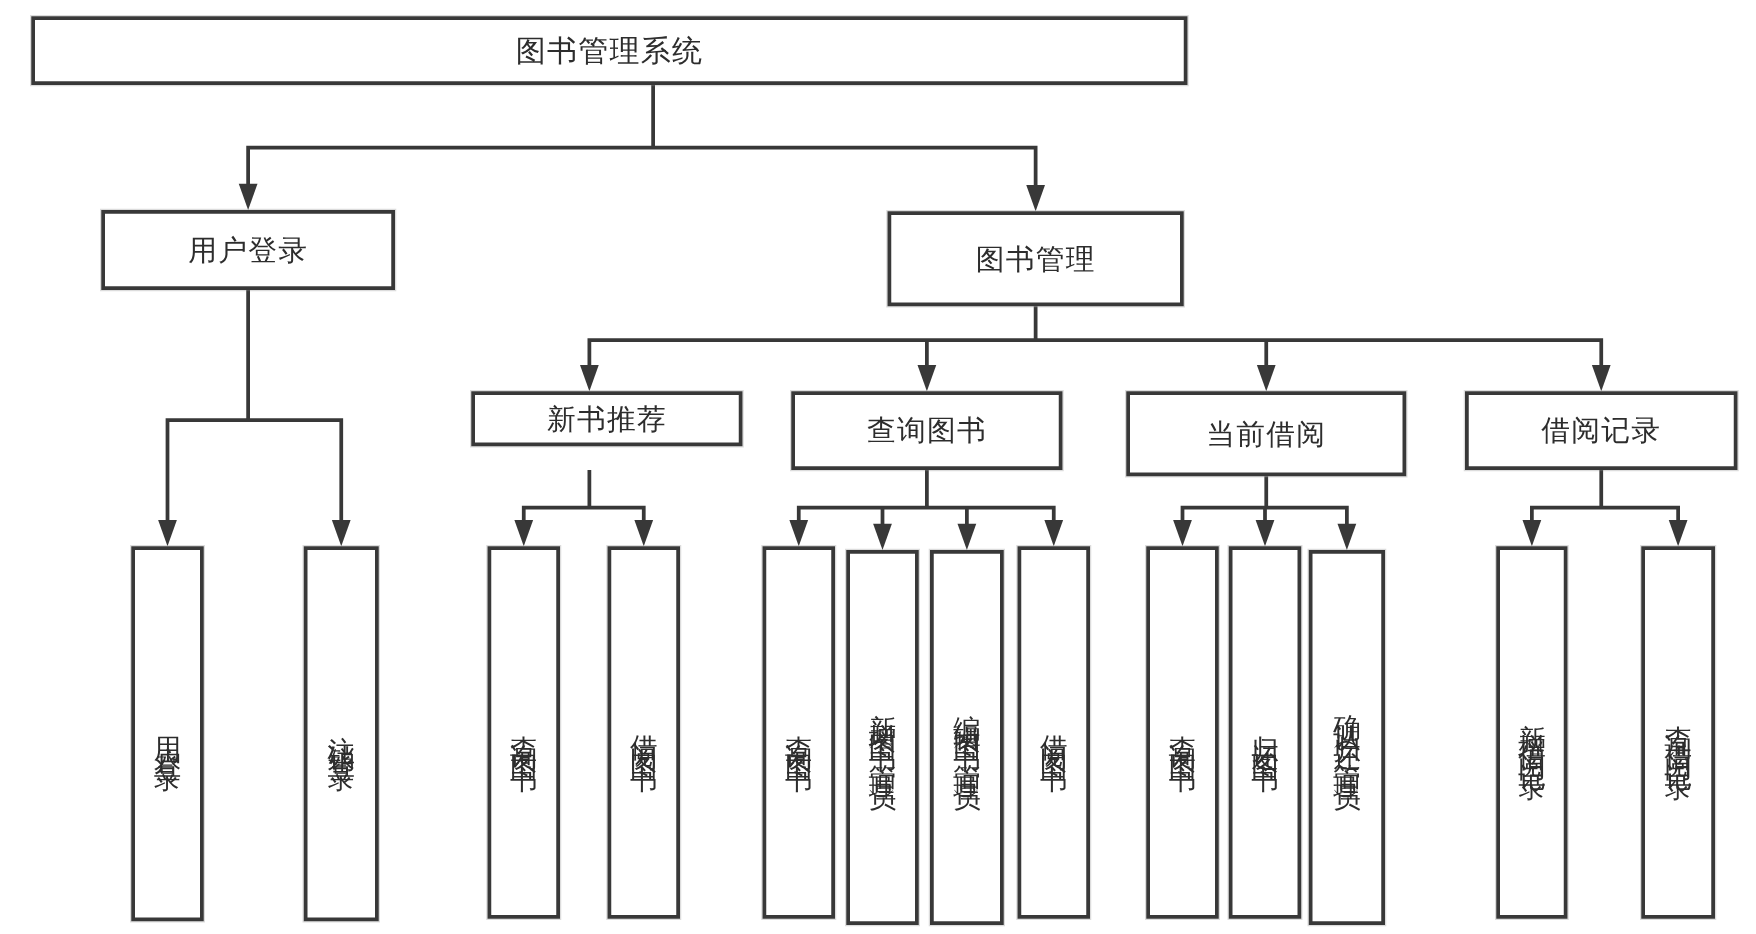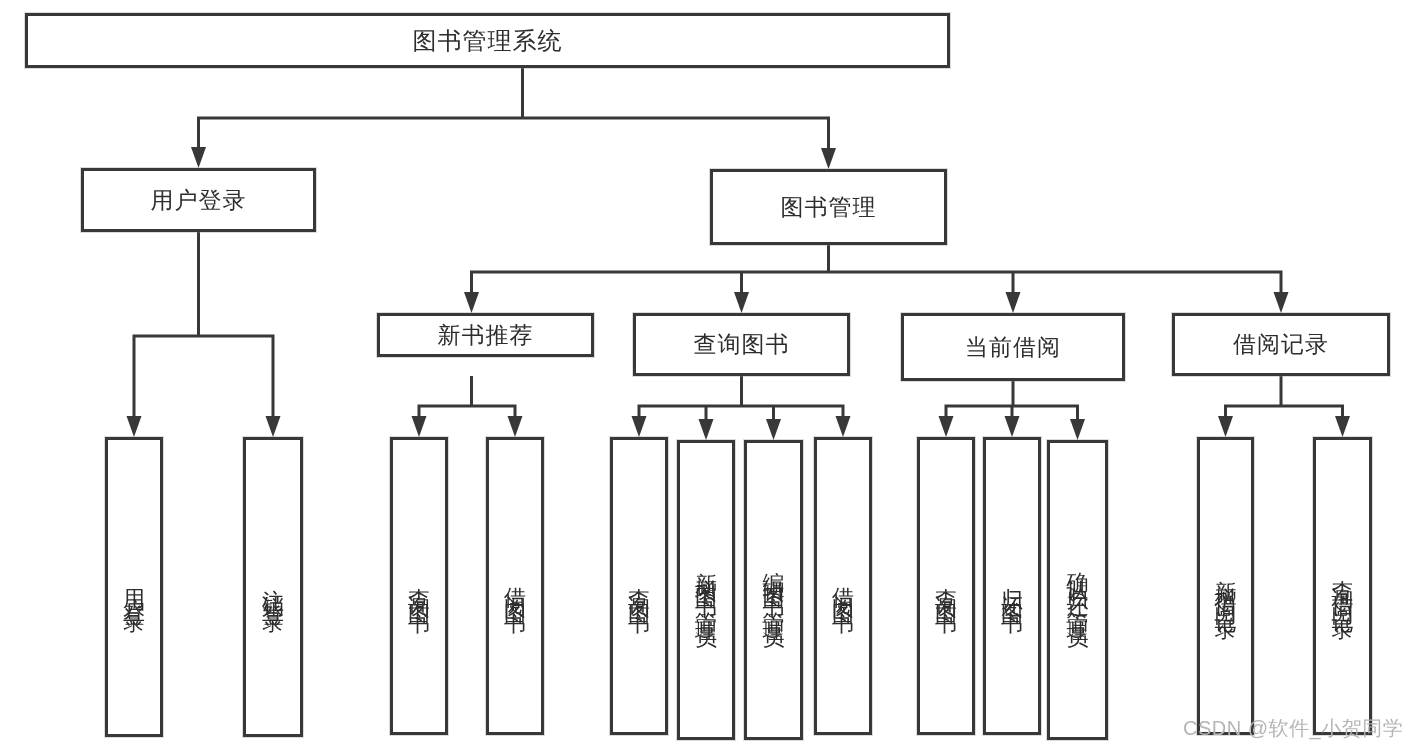--- a/index.html
+++ b/index.html
@@ -145,15 +145,14 @@
     <span class="vtext">确认归还（管理员）</span>
   </div>
 
   <div class="vbox" style="left:1197px;top:437px;width:57px;height:298px">
     <span class="vtext">新增借阅记录</span>
   </div>
   <div class="vbox" style="left:1313px;top:437px;width:59px;height:298px">
     <span class="vtext">查询借阅记录</span>
   </div>
 
-  <div class="watermark">CSDN @软件_小贺同学</div>
 
 </div>
 
 </body></html>

